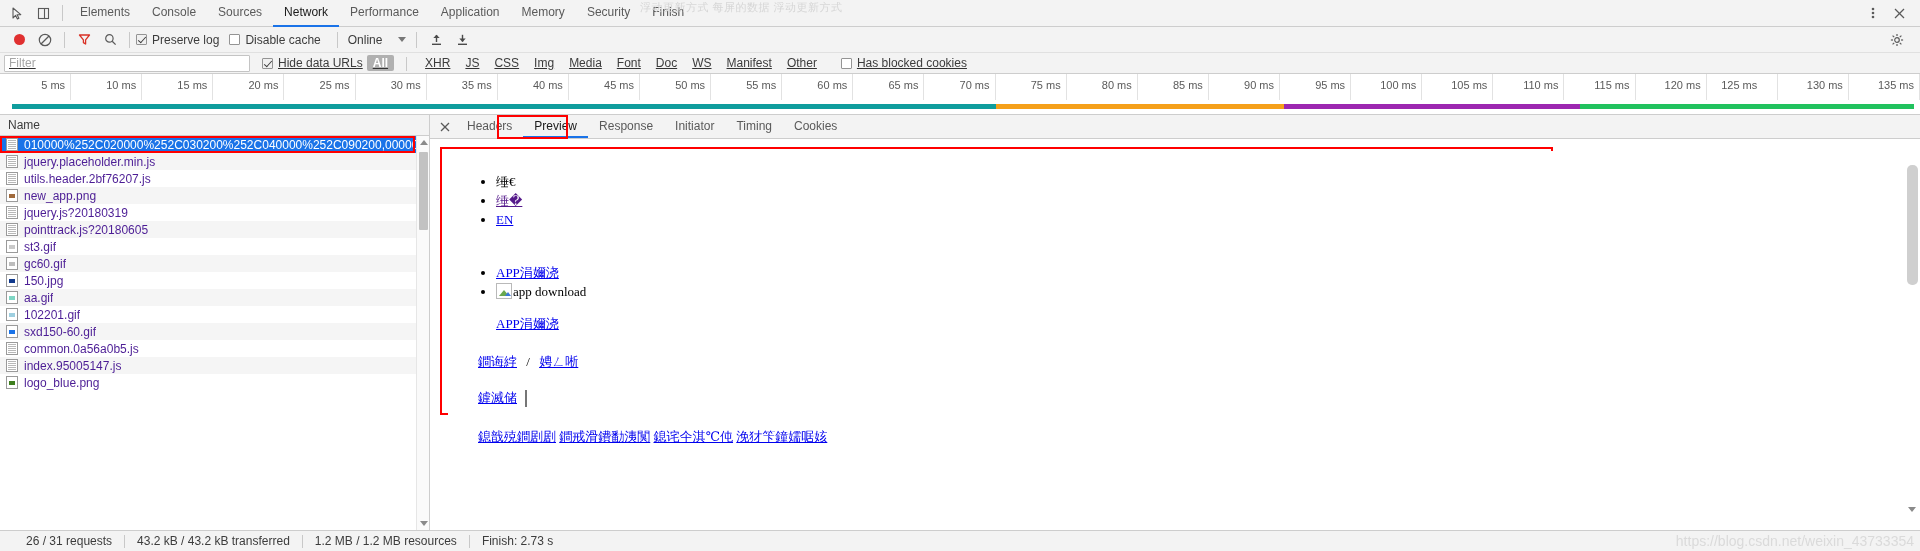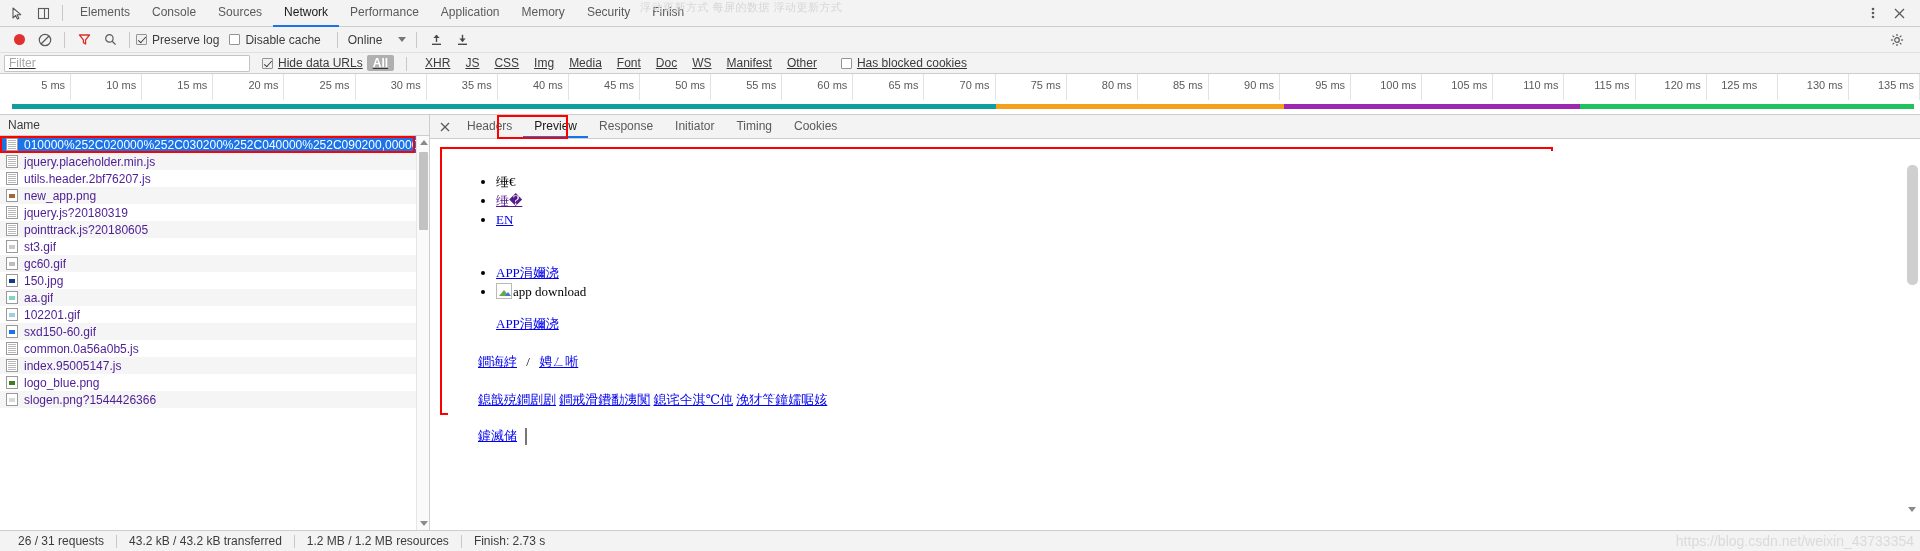--- a/index.html
+++ b/index.html
@@ -219,21 +219,21 @@
   .pv-sb { position: absolute; right: 2px; top: 14px; width: 11px; bottom: 4px; }
   .pv-sb .t { position: absolute; left: 0; width: 11px; top: 12px; height: 120px; background: #cfcfcf; border-radius: 5px; }
   .pv-sb .au, .pv-sb .ad { position: absolute; left: 1px; }
   .pv-sb .au { top: 0; } .pv-sb .ad { bottom: 0; }
 
   
   .statusbar {
     height: 21px; min-height: 21px; background: #f3f3f3;
     border-top: 1px solid #cdcdcd;
     display: flex; align-items: center;
-    font-size: 12px; color: #3c3c3c; padding-left: 18px;
+    font-size: 12px; color: #3c3c3c; padding-left: 26px;
   }
   .sb-item { white-space: nowrap; }
   .sb-sep { width: 1px; height: 13px; background: #c8c8c8; margin: 0 12px; }
   .wm {
     margin-left: auto; padding-right: 6px;
     font-size: 14px; color: #dadada; white-space: nowrap;
   }
   .icon-svg { display: block; }
 </style>
 </head>
@@ -478,24 +478,20 @@
             <span class="req-name">common.0a56a0b5.js</span>
           </div>
           <div class="req-row odd">
             <span class="rtype-ico js" style="--imgc: #8a8a8a;"></span>
             <span class="req-name">index.95005147.js</span>
           </div>
           <div class="req-row">
             <span class="rtype-ico img" style="--imgc: #3f7f1f;"></span>
             <span class="req-name">logo_blue.png</span>
           </div>
-          <div class="req-row odd">
-            <span class="rtype-ico img" style="--imgc: #d8d8d8;"></span>
-            <span class="req-name">slogen.png?1544426366</span>
-          </div>
           <div class="list-sb">
           <div class="arrow-u">
               <span class="tri up"></span>
             </div>
           <div class="thumb"></div>
           <div class="arrow-d">
               <span class="tri dn"></span>
             </div>
         </div>
       </div>
@@ -550,30 +546,30 @@
             <div style="margin-left:18px;">
               <span class="pv-link">APP涓嬭浇</span>
             </div>
 
             <div class="pv-row" style="margin-top:20px;">
               <span class="pv-link">鐧诲綍</span>
               <span class="pv-plain" style="margin:0 6px;">/</span>
               <span class="pv-link">娉ㄥ唽</span>
             </div>
 
+            <div class="pv-row" style="margin-top:18px;">
+              <span class="pv-link">鎼滅储</span>
+              <span class="pv-input"></span>
+            </div>
+
             <div class="pv-row pv-seplinks" style="margin-top:20px;">
               <span class="pv-link">鎴戠殑鐧剧剧</span>
               <span class="pv-link">鐧戒滑鐨勫洟闃</span>
               <span class="pv-link">鎴诧仐淇℃伅</span>
               <span class="pv-link">浼犲笇鐘嬬啹姟</span>
-            </div>
-
-            <div class="pv-row" style="margin-top:18px;">
-              <span class="pv-link">鎼滅储</span>
-              <span class="pv-input"></span>
             </div>
           </div>
         </div>
         <div class="pv-sb">
           <div class="au"><span class="tri up"></span></div>
           <div class="t"></div>
           <div class="ad"><span class="tri dn"></span></div>
         </div>
       </div>
     </div>

